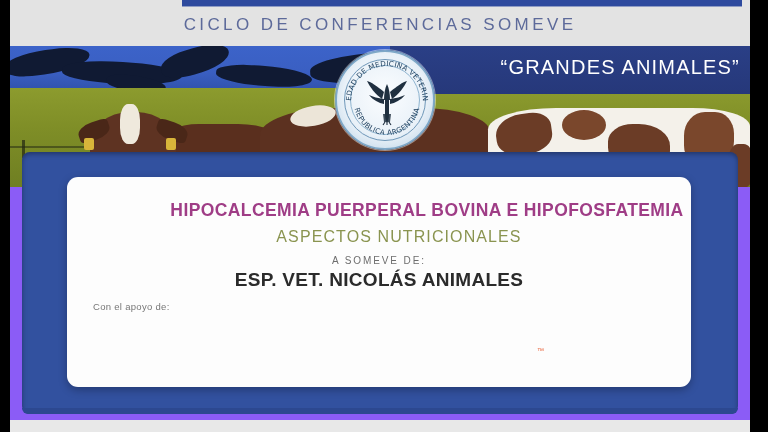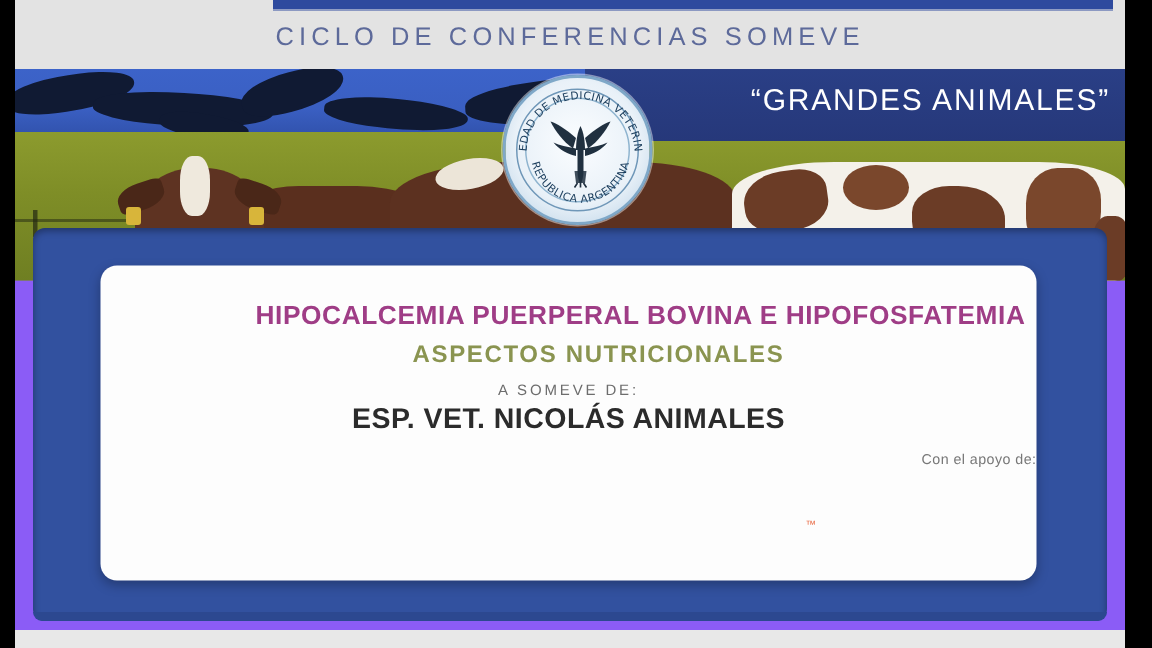--- a/index.html
+++ b/index.html
@@ -193,21 +193,21 @@
     font-weight:700;
     letter-spacing:.4px;
     color:#9f3d86;
     white-space:nowrap;
     margin-left:48px;
   }
   .talk-subtitle{
     position:absolute; left:0; top:51px; width:664px;
     text-align:center;
     font-size:16px;
-    font-weight:700;
+    font-weight:400;
     letter-spacing:1.1px;
     color:#8a9450;
     white-space:nowrap;
   }
   .acargo{
     position:absolute; left:0; top:78px; width:624px;
     text-align:center;
     font-size:10px;
     letter-spacing:1.9px;
     color:#6d6d6d;
@@ -217,25 +217,26 @@
     position:absolute; left:0; top:92px; width:624px;
     text-align:center;
     font-size:19px;
     font-weight:700;
     letter-spacing:.3px;
     color:#2b2b2b;
     white-space:nowrap;
   }
   .apoyo{
     position:absolute; left:0; top:124px; width:624px;
-    text-align:right;
+    text-align:left;
     font-size:9.5px;
     letter-spacing:.3px;
     color:#777;
     white-space:nowrap;
+    padding-left:26px;
   }
 
   
   .sponsors{
     position:absolute; left:0; top:142px; width:624px; height:60px;
   }
 
   .bgb{
     position:absolute; left:144px; top:0; width:180px; height:58px;
   }

